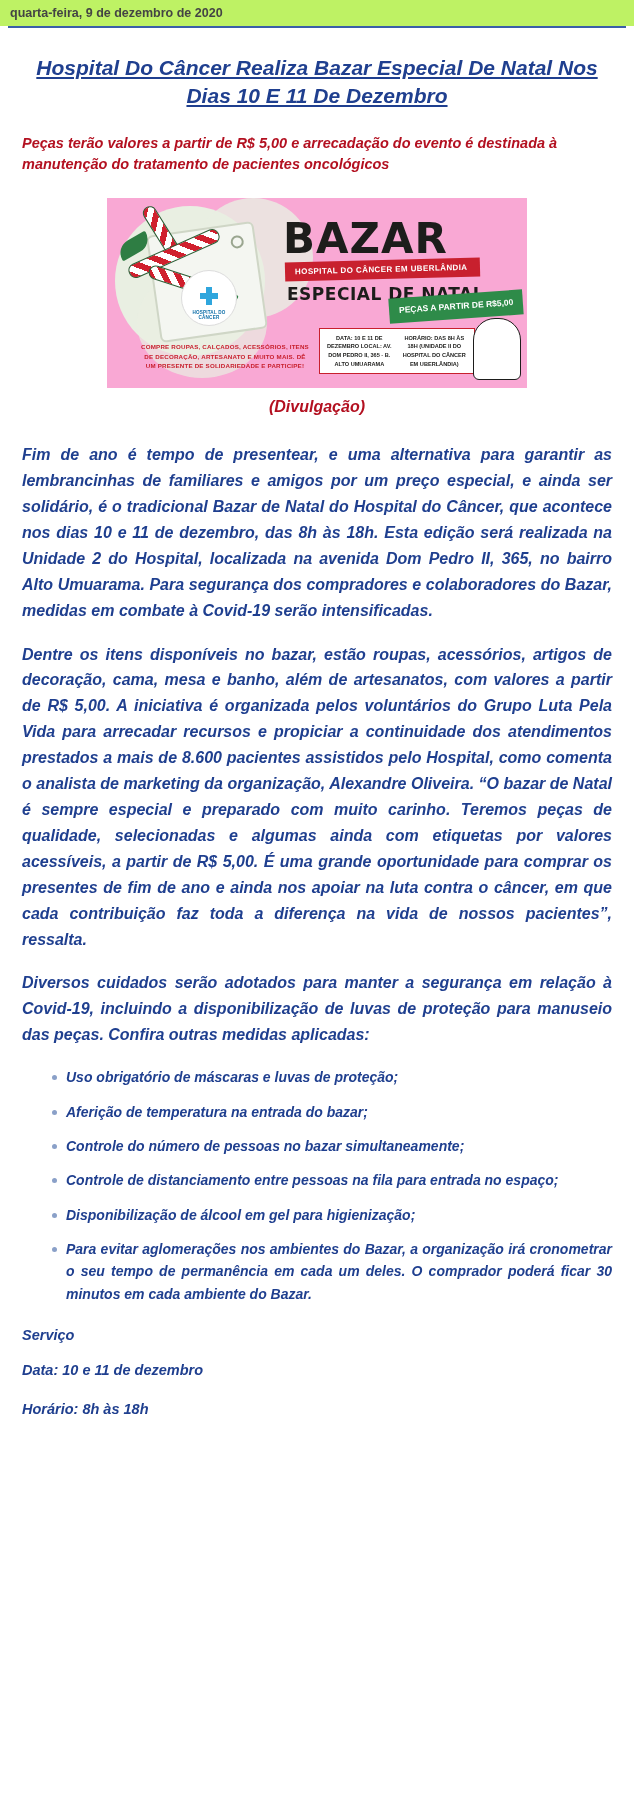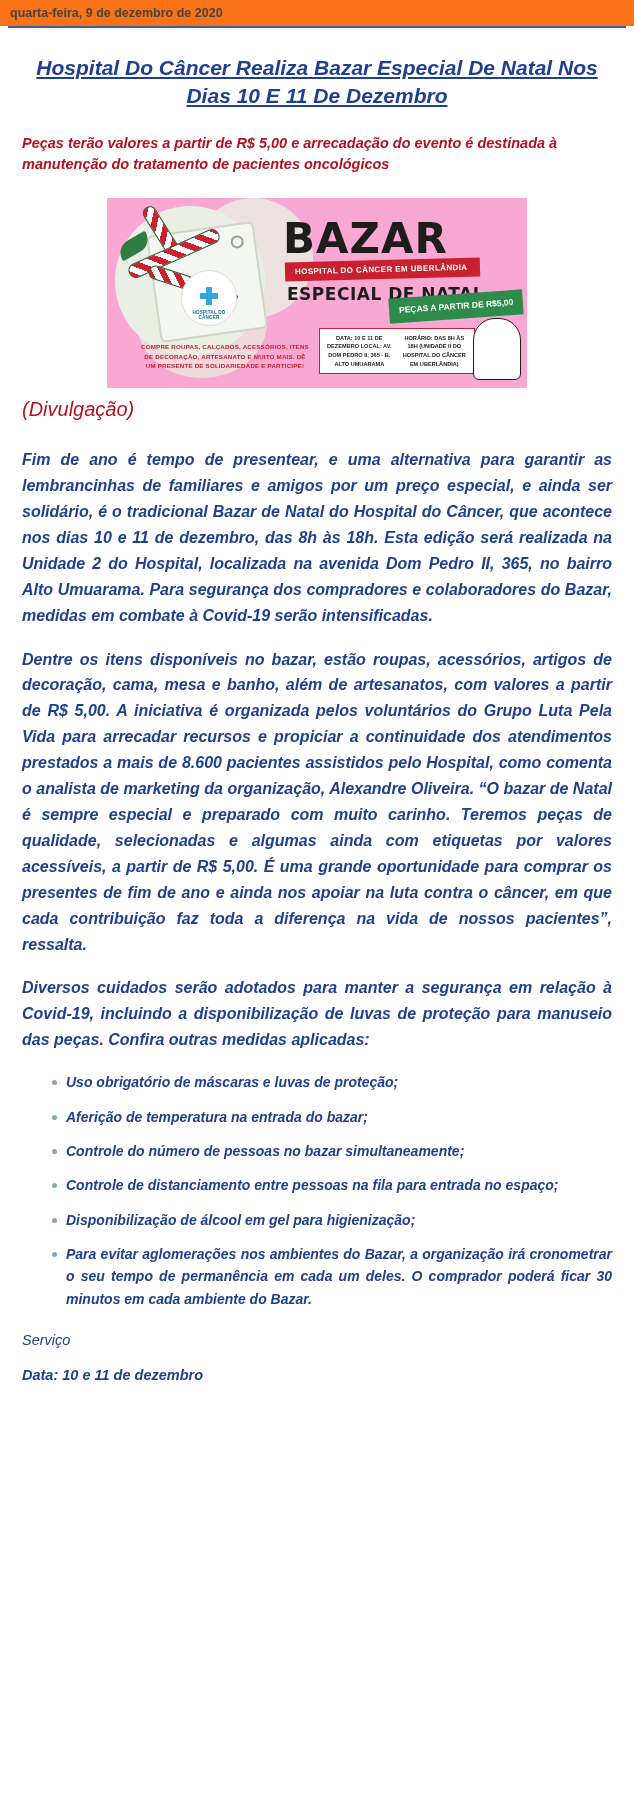--- a/index.html
+++ b/index.html
@@ -14,21 +14,21 @@
   }
   .page {
     width: 634px;
     box-sizing: border-box;
   }
   .date-bar {
     font-size: 12.5px;
     font-weight: bold;
     color: #444444;
     padding: 6px 10px 6px 10px;
-    background: #f97316;
+    background: #bef264;
   }
   .rule {
     height: 2px;
     background: #3a5fa8;
     margin: 0 8px 0 8px;
   }
   .content {
     padding: 18px 22px 30px 22px;
     box-sizing: border-box;
   }
@@ -216,23 +216,24 @@
     position: absolute;
     right: 6px;
     bottom: 8px;
     width: 46px;
     height: 60px;
     border: 1.5px solid #1d1d1b;
     border-radius: 22px 22px 6px 6px;
     background: #ffffff;
   }
   .caption {
-    font-size: 20px;
-    font-style: italic;
-    font-weight: normal;
+    text-align: center;
+    font-size: 16px;
+    font-style: italic;
+    font-weight: bold;
     color: #b31020;
     margin: 10px 0 26px 0;
   }
   p.body {
     font-size: 16px;
     line-height: 1.62;
     font-style: italic;
     font-weight: bold;
     color: #1f3f8f;
     text-align: justify;
@@ -260,21 +261,21 @@
     left: 0;
     top: 9px;
     width: 5px;
     height: 5px;
     background: #8aa0c8;
     border-radius: 50%;
   }
   .service-title {
     font-size: 14.5px;
     font-style: italic;
-    font-weight: normal;
+    font-weight: bold;
     color: #1f3f8f;
     margin: 0 0 16px 0;
   }
   .service-line {
     font-size: 14.5px;
     line-height: 1.6;
     font-style: italic;
     font-weight: bold;
     color: #1f3f8f;
     margin: 0 0 16px 0;
@@ -339,15 +340,16 @@
       <li>Uso obrigatório de máscaras e luvas de proteção;</li>
       <li>Aferição de temperatura na entrada do bazar;</li>
       <li>Controle do número de pessoas no bazar simultaneamente;</li>
       <li>Controle de distanciamento entre pessoas na fila para entrada no espaço;</li>
       <li>Disponibilização de álcool em gel para higienização;</li>
       <li>Para evitar aglomerações nos ambientes do Bazar, a organização irá cronometrar o seu tempo de permanência em cada um deles. O comprador poderá ficar 30 minutos em cada ambiente do Bazar.</li>
     </ul>
 
     <div class="service-title">Serviço</div>
     <div class="service-line">Data: 10 e 11 de dezembro</div>
+    <div class="service-line">Horário: 8h às 18h</div>
 
   </div>
 </div>
 
 </body></html>

